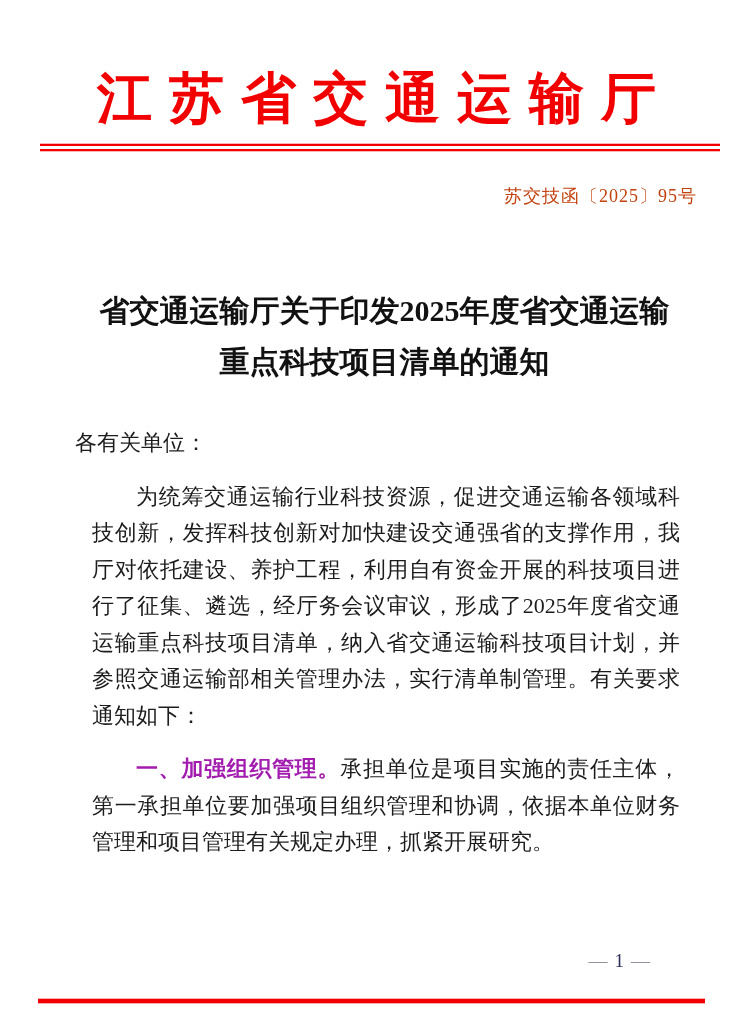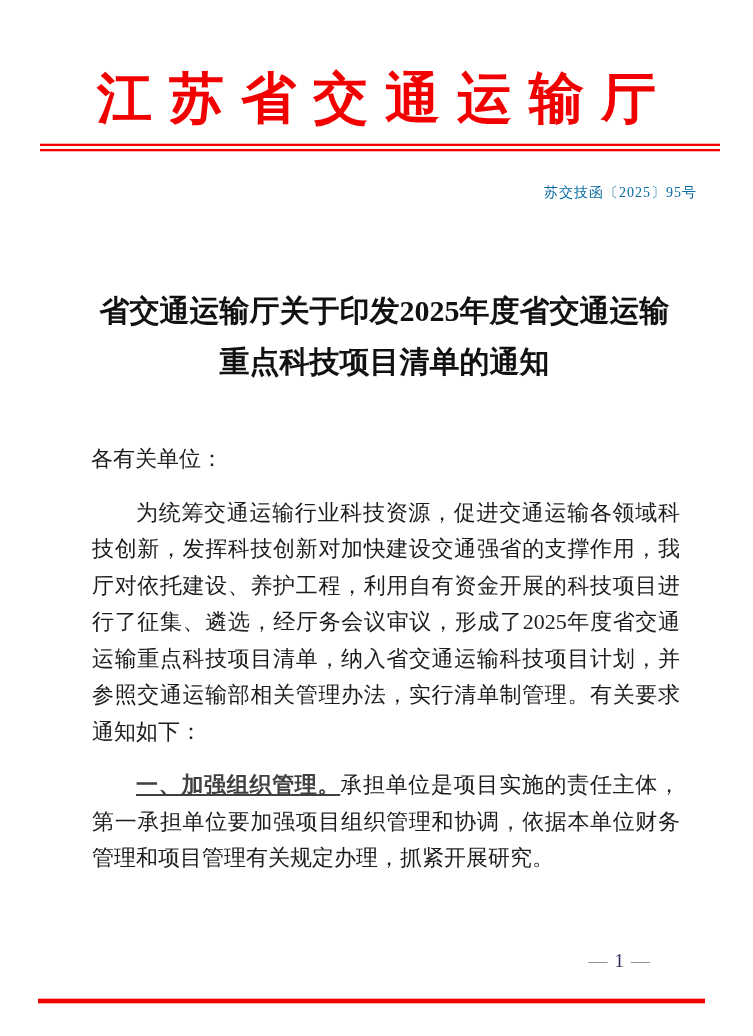--- a/index.html
+++ b/index.html
@@ -41,23 +41,23 @@
       height: 3px;
       border-top: 2px solid #f20000;
       border-bottom: 2px solid #f20000;
       box-shadow: 0 -1px 0 rgba(255, 90, 90, 0.45), 0 1px 0 rgba(255, 90, 90, 0.45);
     }
     
     .doc-number {
       position: absolute;
       top: 184px;
       right: 56px;
-      font-size: 14px;
+      font-size: 18px;
       letter-spacing: 1px;
-      color: #0369a1;
+      color: #c2410c;
     }
     
     .doc-title {
       position: absolute;
       top: 285px;
       left: 8px;
       width: 100%;
       text-align: center;
       font-size: 30px;
       font-weight: 700;
@@ -69,31 +69,30 @@
       position: absolute;
       top: 425px;
       left: 75px;
       width: 622px;
       font-size: 22px;
       line-height: 36.5px;
       text-align: justify;
       color: #1c1c1c;
     }
     .salutation {
-      margin: 16px;
+      margin: 0;
     }
     .para {
       margin: 17px;
       text-indent: 2em;
     }
     .para .lead {
       font-family: "Liberation Sans", sans-serif;
       font-weight: 700;
-      color: #404040;
-      text-decoration: underline;
+      color: #a21caf;
     }
     
     .page-num {
       position: absolute;
       top: 950px;
       right: 96px;
       font-size: 19px;
       white-space: nowrap;
     }
     .page-num .dash {

